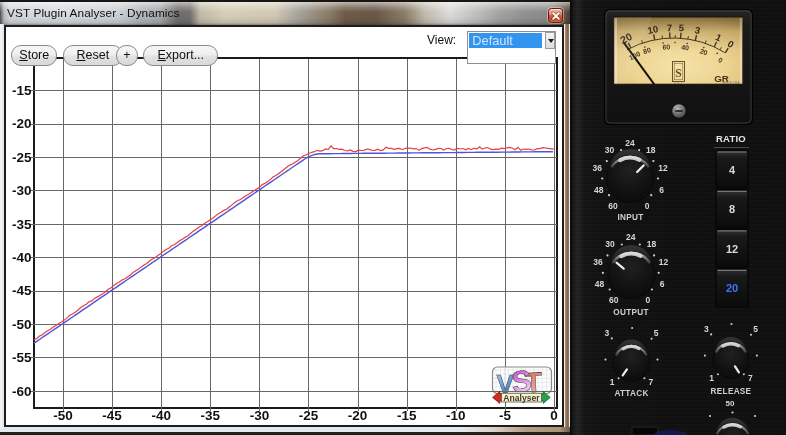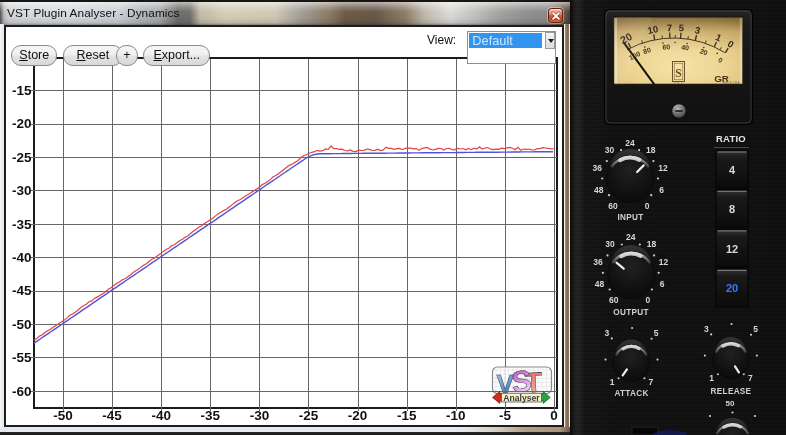--- a/index.html
+++ b/index.html
@@ -361,21 +361,21 @@
         <polygon points="538.5,393.9 543.2,393.9 543.2,391.4 550.2,397.4 543.2,403.4 543.2,400.9 538.5,400.9" fill="#28a04a" stroke="#14652e" stroke-width="0.8"></polygon>
         <rect x="501.5" y="393.2" width="40" height="8.8" fill="#f8f1c4" stroke="#555" stroke-width="0.8"></rect>
         <text x="521.5" y="400.6" text-anchor="middle" font-family="Liberation Sans, sans-serif" font-weight="bold" font-size="8.6" fill="#3a3a3a">Analyser</text>
       </g>
       <polyline points="34.0,343.2 37.5,340.8 40.9,338.5 44.3,336.2 47.8,333.8 51.2,331.5 54.7,329.1 58.1,326.8 61.5,324.5 65.0,322.1 68.4,319.8 71.8,317.5 75.3,315.1 78.7,312.8 82.1,310.4 85.6,308.1 89.0,305.8 92.5,303.4 95.9,301.1 99.3,298.7 102.8,296.4 106.2,294.1 109.6,291.7 113.1,289.4 116.5,287.1 120.0,284.7 123.4,282.4 126.8,280.0 130.3,277.7 133.7,275.4 137.1,273.0 140.6,270.7 144.0,268.4 147.5,266.0 150.9,263.7 154.3,261.3 157.8,259.0 161.2,256.7 164.6,254.3 168.1,252.0 171.5,249.7 174.9,247.3 178.4,245.0 181.8,242.6 185.3,240.3 188.7,238.0 192.1,235.6 195.6,233.3 199.0,230.9 202.4,228.6 205.9,226.3 209.3,223.9 212.8,221.6 216.2,219.3 219.6,216.9 223.1,214.6 226.5,212.2 229.9,209.9 233.4,207.6 236.8,205.2 240.3,202.9 243.7,200.6 247.1,198.2 250.6,195.9 254.0,193.5 257.4,191.2 260.9,188.9 264.3,186.5 267.7,184.2 271.2,181.8 274.6,179.5 278.1,177.2 281.5,174.8 284.9,172.5 288.4,170.2 291.8,167.8 295.2,165.5 298.7,163.1 302.1,160.8 305.6,158.5 309.0,156.6 312.4,155.1 315.9,154.2 319.3,153.8 322.7,153.7 326.2,153.7 329.6,153.7 333.1,153.6 336.5,153.6 339.9,153.6 343.4,153.5 346.8,153.5 350.2,153.5 353.7,153.4 357.1,153.4 360.5,153.4 364.0,153.3 367.4,153.3 370.9,153.3 374.3,153.3 377.7,153.2 381.2,153.2 384.6,153.2 388.0,153.1 391.5,153.1 394.9,153.1 398.4,153.0 401.8,153.0 405.2,153.0 408.7,153.0 412.1,152.9 415.5,152.9 419.0,152.9 422.4,152.8 425.8,152.8 429.3,152.8 432.7,152.7 436.2,152.7 439.6,152.7 443.0,152.6 446.5,152.6 449.9,152.6 453.3,152.6 456.8,152.5 460.2,152.5 463.7,152.5 467.1,152.4 470.5,152.4 474.0,152.4 477.4,152.3 480.8,152.3 484.3,152.3 487.7,152.3 491.2,152.2 494.6,152.2 498.0,152.2 501.5,152.1 504.9,152.1 508.3,152.1 511.8,152.0 515.2,152.0 518.6,152.0 522.1,151.9 525.5,151.9 529.0,151.9 532.4,151.9 535.8,151.8 539.3,151.8 542.7,151.8 546.1,151.7 549.6,151.7 553.0,151.7" fill="none" stroke="#5253d8" stroke-width="1.4"></polyline>
       <polyline points="34.0,340.1 36.8,338.5 39.5,336.1 42.3,334.8 45.0,332.6 47.8,330.7 50.5,329.3 53.3,327.0 56.0,325.6 58.8,323.4 61.5,321.9 64.3,320.1 67.0,317.9 69.8,315.3 72.5,314.0 75.3,312.3 78.0,310.0 80.8,307.5 83.5,305.8 86.3,304.3 89.0,301.8 91.8,300.9 94.5,298.4 97.3,296.9 100.0,295.4 102.8,293.8 105.5,291.8 108.3,289.2 111.0,287.8 113.8,285.6 116.5,283.6 119.3,281.9 122.0,280.0 124.8,278.7 127.5,277.0 130.3,275.1 133.0,272.6 135.8,270.8 138.5,269.1 141.3,266.9 144.0,265.1 146.8,263.4 149.5,261.0 152.3,259.0 155.0,257.7 157.8,255.6 160.5,253.8 163.3,251.4 166.0,249.5 168.8,248.2 171.5,245.7 174.3,244.7 177.0,242.8 179.8,240.5 182.5,239.2 185.3,237.1 188.0,235.7 190.8,233.3 193.5,231.1 196.3,229.3 199.0,227.0 201.8,225.7 204.5,223.6 207.3,221.8 210.0,219.9 212.8,218.2 215.5,215.9 218.3,213.7 221.0,212.3 223.8,210.4 226.5,209.3 229.3,207.0 232.0,204.9 234.8,202.6 237.5,200.7 240.3,199.5 243.0,197.8 245.8,195.7 248.5,194.5 251.2,192.4 254.0,190.8 256.7,189.1 259.5,187.3 262.2,184.6 265.0,183.2 267.7,181.4 270.5,179.4 273.2,176.8 276.0,175.6 278.7,173.6 281.5,171.5 284.2,169.2 287.0,167.1 289.7,165.1 292.5,164.0 295.2,162.2 298.0,160.5 300.7,158.0 303.5,155.8 306.2,154.8 309.0,153.5 311.7,152.3 314.5,151.7 317.2,150.3 320.0,151.1 322.7,150.7 325.5,149.0 328.2,149.4 331.0,146.0 333.7,148.7 336.5,148.5 339.2,149.4 342.0,149.2 344.7,150.5 347.5,150.9 350.2,150.0 353.0,151.4 355.7,151.6 358.5,150.2 361.2,150.5 364.0,150.3 366.7,149.0 369.5,149.4 372.2,150.5 375.0,150.4 377.7,149.1 380.5,150.5 383.2,149.9 386.0,147.3 388.7,148.3 391.5,148.4 394.2,149.3 397.0,148.7 399.7,148.4 402.5,149.7 405.2,148.3 408.0,148.1 410.7,148.2 413.5,148.8 416.2,148.6 419.0,150.4 421.7,148.6 424.5,147.9 427.2,147.5 430.0,149.2 432.7,150.0 435.5,149.3 438.2,148.4 441.0,148.5 443.7,150.0 446.5,148.5 449.2,148.3 452.0,149.6 454.7,149.8 457.5,148.3 460.2,149.0 463.0,148.5 465.7,149.8 468.5,148.4 471.2,149.7 474.0,148.2 476.7,149.1 479.5,146.7 482.2,149.1 485.0,148.0 487.7,147.6 490.5,149.2 493.2,149.6 496.0,149.1 498.7,149.3 501.5,148.1 504.2,148.7 507.0,147.8 509.7,147.4 512.5,148.2 515.2,149.8 518.0,147.3 520.7,150.3 523.5,149.0 526.2,149.4 529.0,149.0 531.7,149.9 534.5,150.0 537.2,148.7 540.0,148.6 542.7,147.7 545.5,148.0 548.2,148.4 551.0,148.8 553.7,148.8" fill="none" stroke="#e04343" stroke-width="1.2"></polyline>
     </svg>
     <div class="btn" style="left:11.3px;width:46px;"><u>S</u>tore</div>
     <div class="btn" style="left:62.8px;width:60px;"><u>R</u>eset</div>
     <div class="btn" style="left:116px;width:22px;">+</div>
-    <div class="btn" style="left:143.3px;width:67px;"><u>E</u>xport...</div>
+    <div class="btn" style="left:143.3px;width:75px;"><u>E</u>xport...</div>
     <div id="viewlab">View:</div>
     <div id="combo">
       <div id="combosel">
         <span>Default</span>
       </div>
       <div id="comboarr"></div>
     </div>
     <div id="closebtn">
       <svg width="10" height="10">
         <path d="M2.1 2.1 L7.9 7.9 M7.9 2.1 L2.1 7.9" stroke="#5a2215" stroke-width="3.2" stroke-linecap="round" opacity="0.55"></path>

